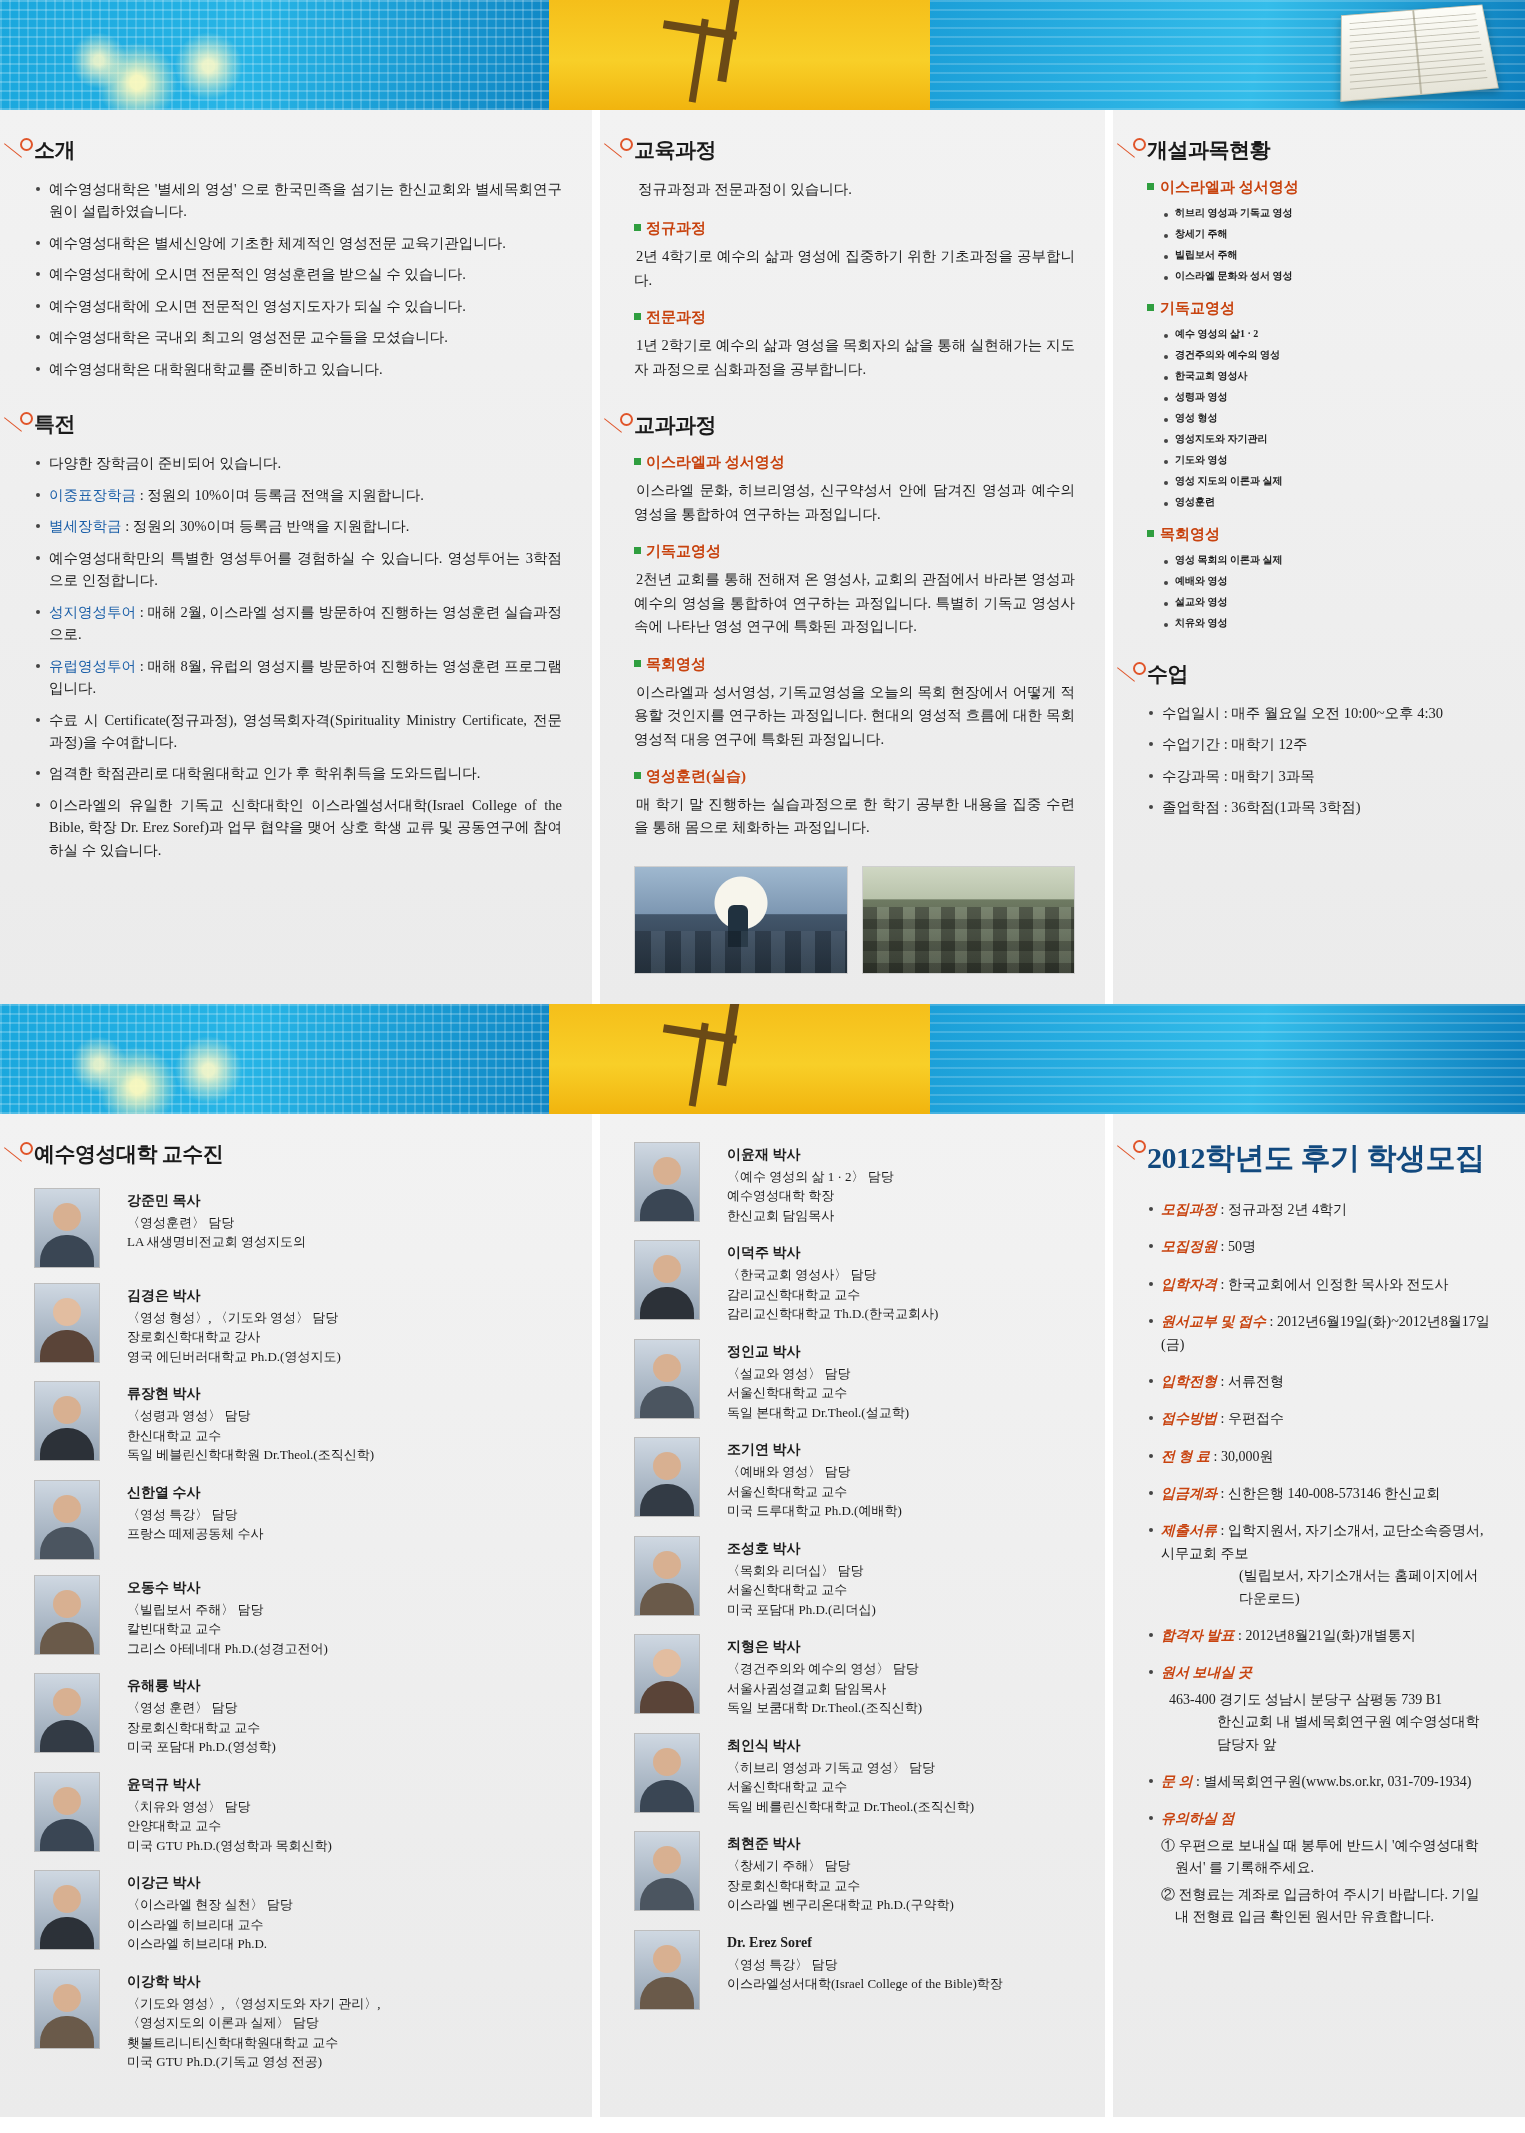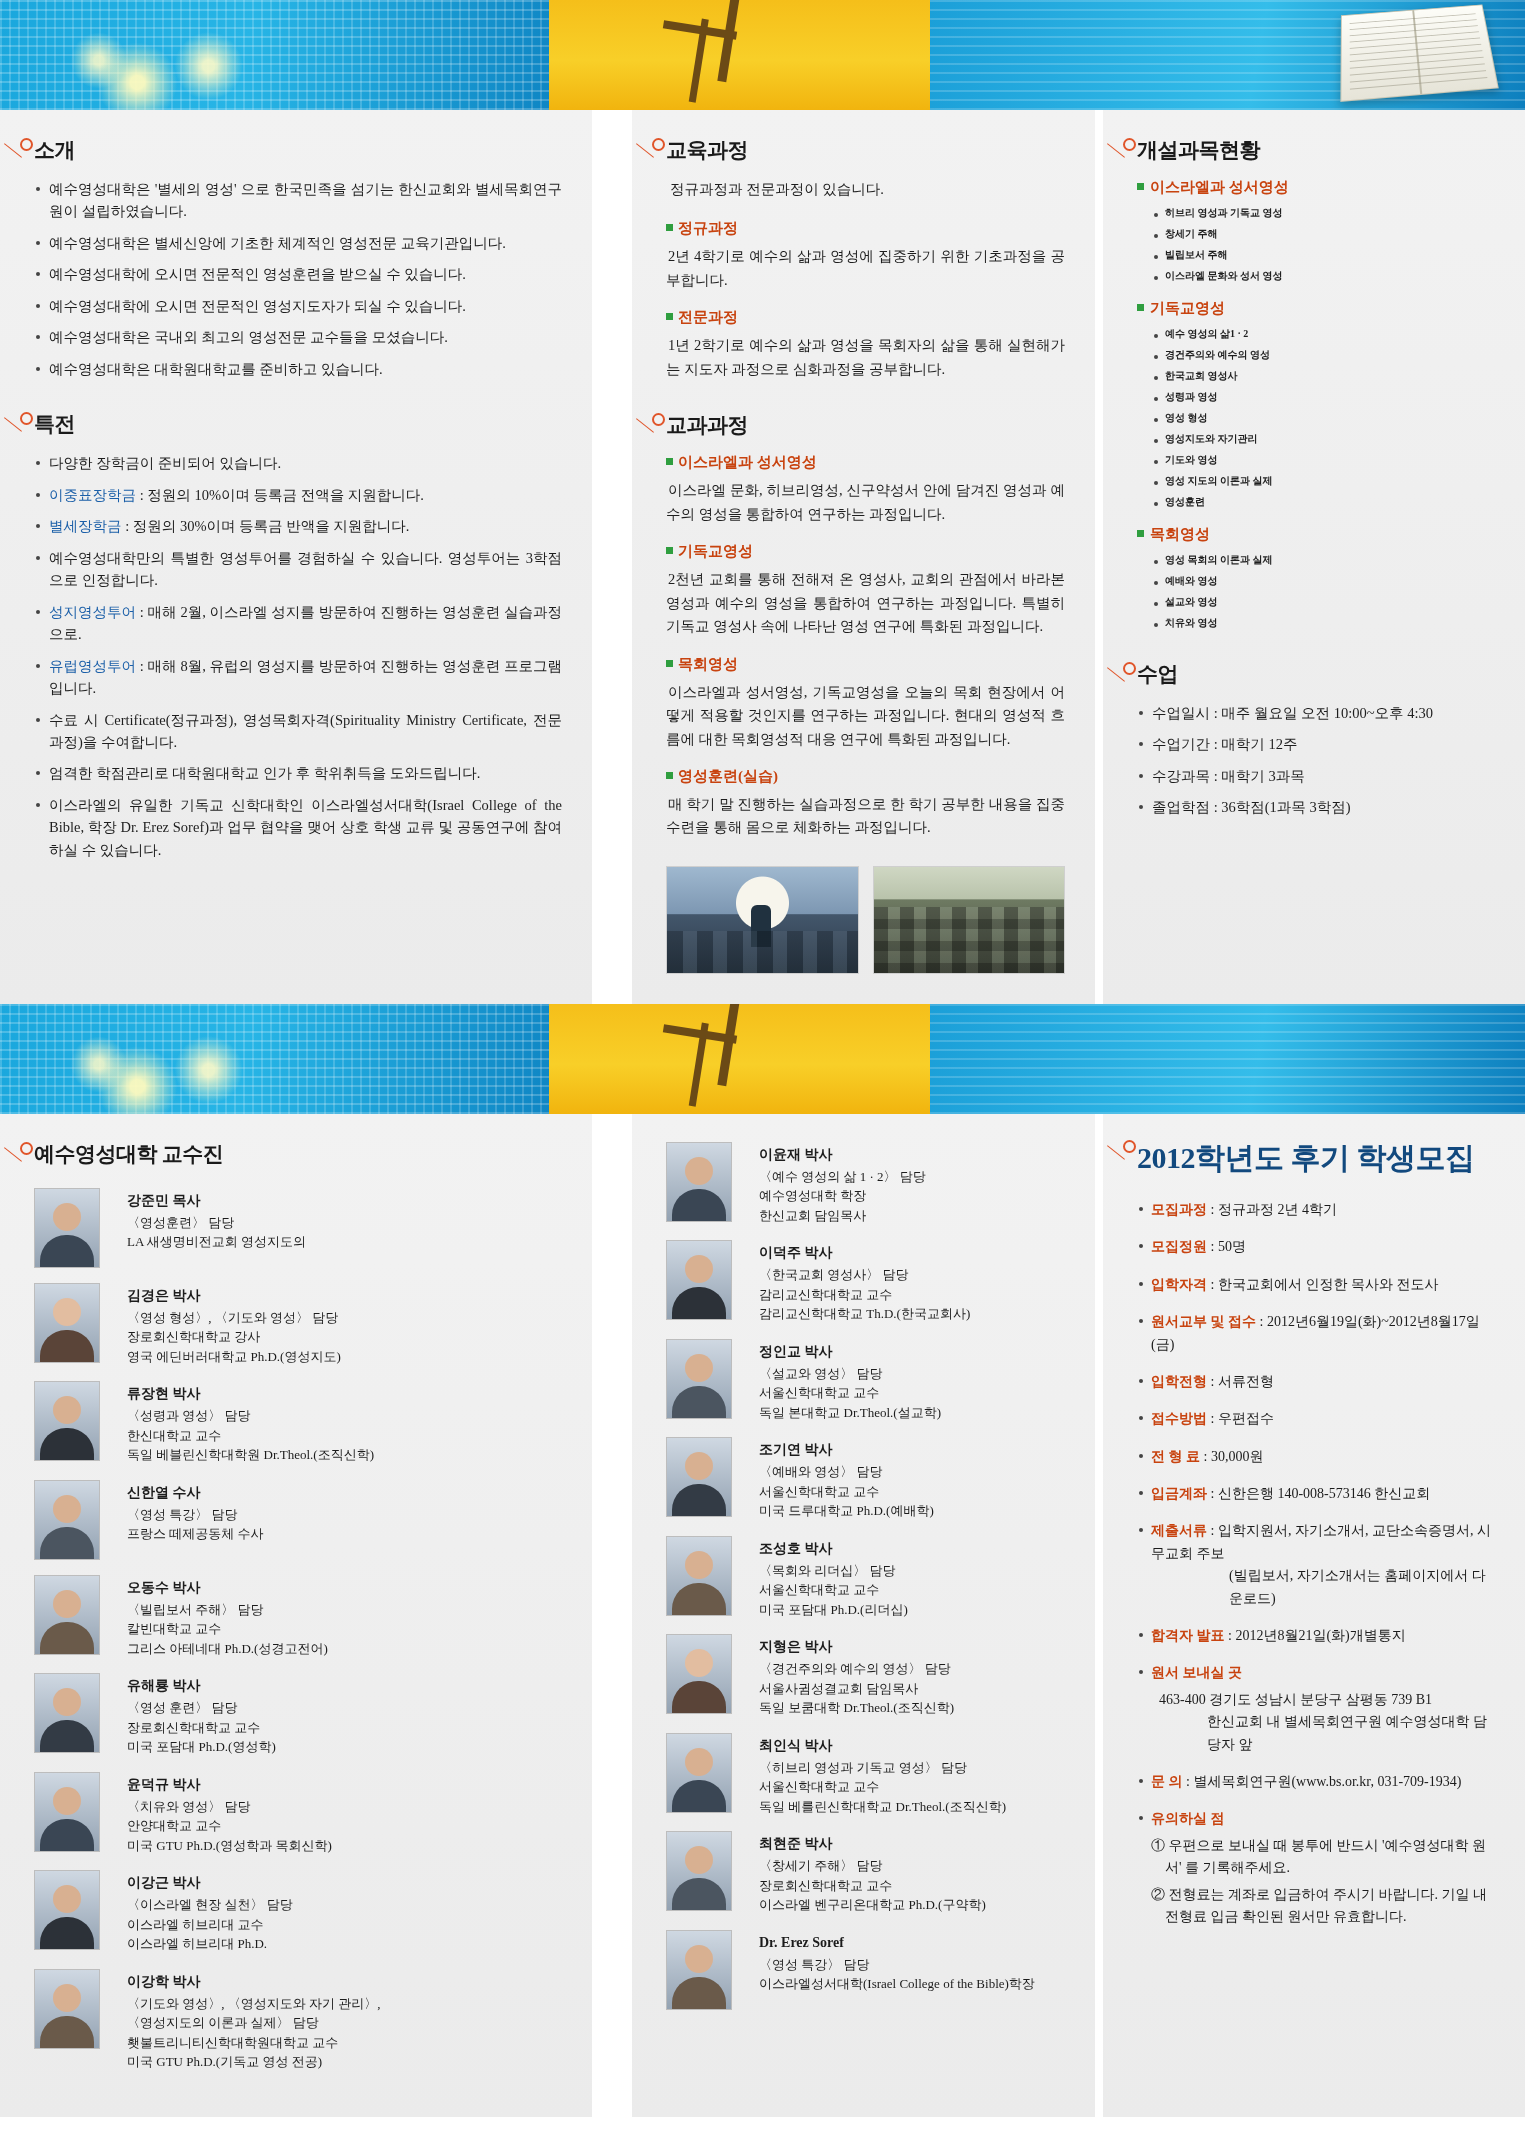--- a/index.html
+++ b/index.html
@@ -88,21 +88,21 @@
     display: flex;
     gap: 8px;
     background: #ffffff;
     padding: 0;
   }
   .col {
     background: linear-gradient(180deg, #f2f2f2 0%, #ebebeb 100%);
     position: relative;
   }
   .col.c1 { width: 592px; }
-  .col.c2 { width: 463px; margin-left: 32px; }
+  .col.c2 { width: 505px; }
   .col.c3 { flex: 1; }
   .col-inner { padding: 22px 30px 30px 34px; }
 
   .sec-title {
     font-size: 21px;
     font-weight: bold;
     color: #1a1a1a;
     margin: 4px 0 14px 0;
     letter-spacing: -0.5px;
     position: relative;
@@ -285,21 +285,21 @@
   }
   ul.rec { list-style: none; margin: 0; padding: 0; }
   ul.rec > li {
     position: relative; padding-left: 14px; margin-bottom: 15px;
     font-size: 14px; line-height: 1.6; color: #1c1c1c;
   }
   ul.rec > li::before {
     content:""; position:absolute; left:2px; top:8px;
     width:4px; height:4px; border-radius:50%; background:#444;
   }
-  .lbl { color: #c8430f; font-weight: bold; }
+  .lbl { color: #c8430f; font-weight: bold; font-style: italic; }
   .indent { display:block; padding-left: 78px; }
   .addr { display:block; padding-left: 8px; margin-top: 4px; }
   .addr2 { display:block; padding-left: 56px; }
   .note-item { display:block; padding-left: 14px; text-indent:-14px; margin-top:4px; }
 </style>
 </head>
 <body>
 
 <div class="page">
 

